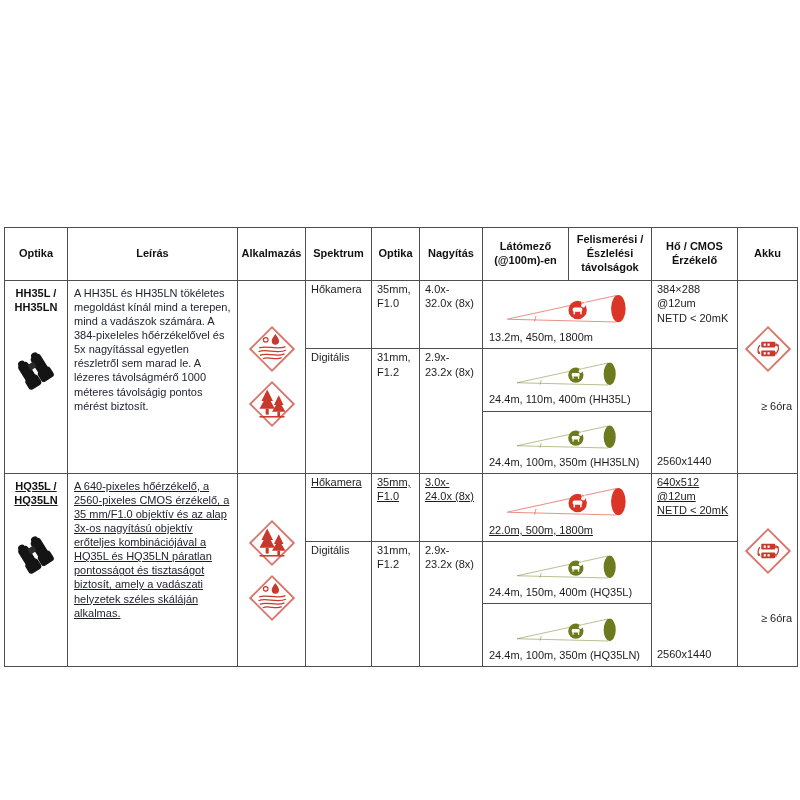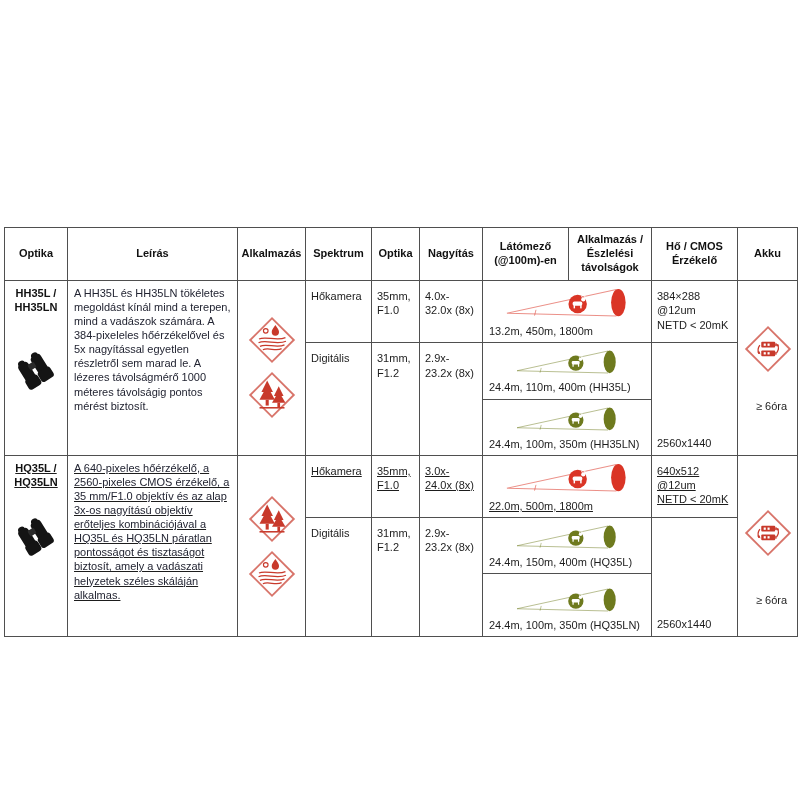--- a/index.html
+++ b/index.html
@@ -1,44 +1,44 @@
 <!DOCTYPE html>
 <html><head>
 <meta charset="utf-8">
 <style>
   html,body{margin:0;padding:0;background:#fff;width:800px;height:800px;overflow:hidden;
     font-family:"Liberation Sans",sans-serif;color:#1d1d1d;}
   #sprite{position:absolute;width:0;height:0;overflow:hidden;}
   table.spec{position:absolute;left:4px;top:227px;border-collapse:collapse;table-layout:fixed;
     font-size:11px;background:#fff;}
-  th,td{border:1px solid #4f4f4f;padding:8px 5px;vertical-align:top;line-height:1.3;
+  th,td{border:1px solid #4f4f4f;padding:1px 5px;vertical-align:top;line-height:1.3;
     overflow:hidden;}
   th{font-weight:bold;text-align:center;vertical-align:middle;line-height:1.25;padding:2px 1px;
     color:#111;}
   .pre{white-space:pre-line;}
   tr.h-head{height:53px;} tr.h-r1{height:57px;} tr.h-r2{height:42px;} tr.h-r3{height:39px;}
   tr.h-r4{height:55px;text-decoration:underline;} tr.h-r5{height:39px;} tr.h-r6{height:63px;}
   td.model-cell{text-align:center;padding-top:5px;}
   .model-name{font-weight:bold;white-space:pre-line;color:#111;}
   .binoc{margin-top:34px;}
   .binoc2{margin-top:26px;}
   td.desc-cell{font-size:11px;line-height:1.28;color:#222432;padding:5px 6px;margin-left:42px;}
   td.app-cell{vertical-align:middle;text-align:center;padding:2px;}
   .appicon{color:#c8392b;display:block;margin:5px auto;}
-  td.dist-cell{vertical-align:bottom;padding:6px 6px 4px;}
+  td.dist-cell{vertical-align:bottom;padding:12px 6px 4px;}
   .cone{display:block;margin:0 auto 2px;}
   .cone.red{color:#da3526;}
   .cone.green{color:#6e7a1e;}
   .dist-label{text-align:left;color:#1d1d1d;}
   td.sensor-bottom{vertical-align:bottom;padding-bottom:5px;}
   td.akku-cell{padding:0;vertical-align:top;text-align:center;}
   .akku-wrap{position:relative;display:flex;align-items:center;justify-content:center;}
   .akku-wrap.b1{height:136px;}
   .akku-wrap.b2{height:155px;}
-  .akku-label{position:absolute;bottom:4px;left:18px;right:0;text-align:left;}
+  .akku-label{position:absolute;bottom:4px;left:18px;right:0;text-align:center;}
 </style>
 </head>
 <body>
 
 <svg id="sprite" xmlns="http://www.w3.org/2000/svg" aria-hidden="true">
   <defs>
 
     <symbol id="icon-cone" viewBox="0 0 130 36">
       <path d="M3 27 L116 2.5 M3 27 L116 29.8" stroke="currentColor" stroke-opacity="0.55" stroke-width="1.1" fill="none"></path>
       <path d="M33 23.5 L31.5 29.5" stroke="currentColor" stroke-opacity="0.55" stroke-width="1" fill="none"></path>
@@ -127,21 +127,21 @@
   <tbody>
       <tr class="h-head">
     <th class="pre">Optika</th>
     <th class="pre">Leírás</th>
     <th class="pre">Alkalmazás</th>
     <th class="pre">Spektrum</th>
     <th class="pre">Optika</th>
     <th class="pre">Nagyítás</th>
     <th class="pre">Látómező
 (@100m)-en</th>
-    <th class="pre">Alkalmazás /
+    <th class="pre">Felismerési /
 Észlelési
 távolságok</th>
     <th class="pre">Hő / CMOS
 Érzékelő</th>
     <th class="pre">Akku</th>
   </tr>
 
   <tr class="h-r1">
     <td class="model-cell" rowspan="3">
       <div class="model-name">HH35L /

